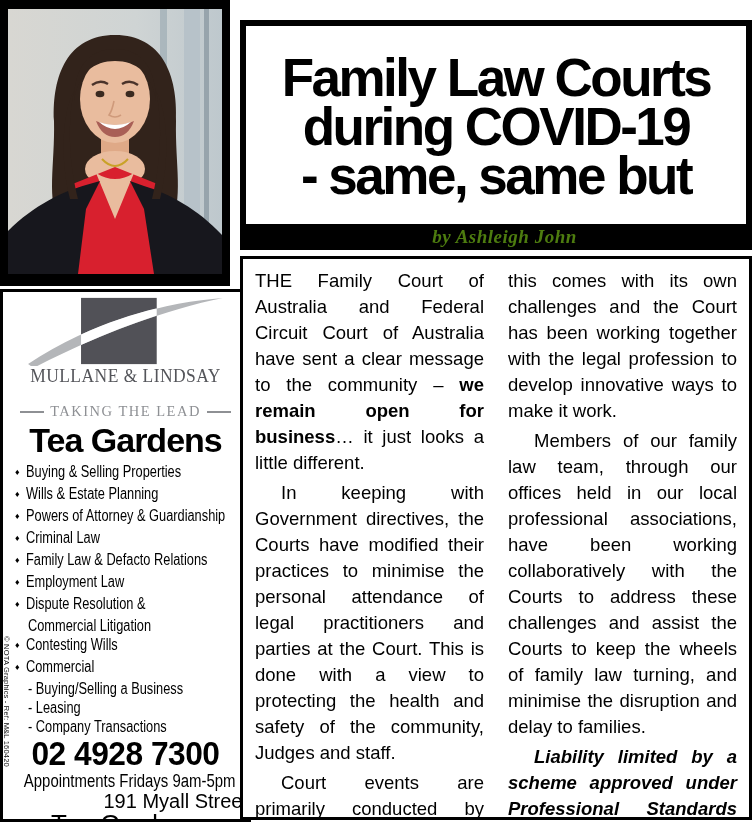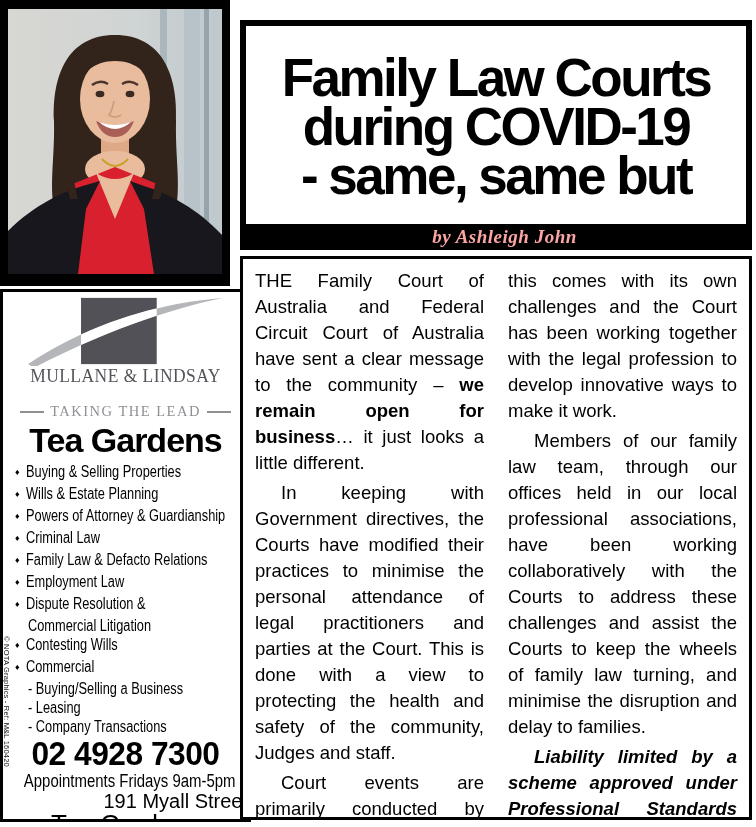--- a/index.html
+++ b/index.html
@@ -63,21 +63,21 @@
   }
   .headline-line{
     text-align:center;font-size:53px;line-height:49px;font-weight:bold;
     letter-spacing:-2.5px;white-space:nowrap;
   }
   .byline-bar{
     position:absolute;left:240px;top:224px;width:512px;height:26px;background:#000;
     display:flex;align-items:center;justify-content:center;
   }
   .byline-text{
-    color:#fca5a5;font-family:"Liberation Serif","DejaVu Serif",serif;
+    color:#4d7c0f;font-family:"Liberation Serif","DejaVu Serif",serif;
     font-style:italic;font-weight:bold;font-size:19px;letter-spacing:0.5px;margin-left:17px;
   }
   .article-box{
     position:absolute;left:240px;top:256px;width:512px;height:564px;
     border:3px solid #000;box-sizing:border-box;background:#fff;
     padding:5px 8px;display:flex;gap:16px;
   }
   .article-col{flex:1 1 0;font-size:18.5px;line-height:26px;text-align:justify;}
   .article-col p{margin:4px;}
   .article-col p.indent{text-indent:26px;}

